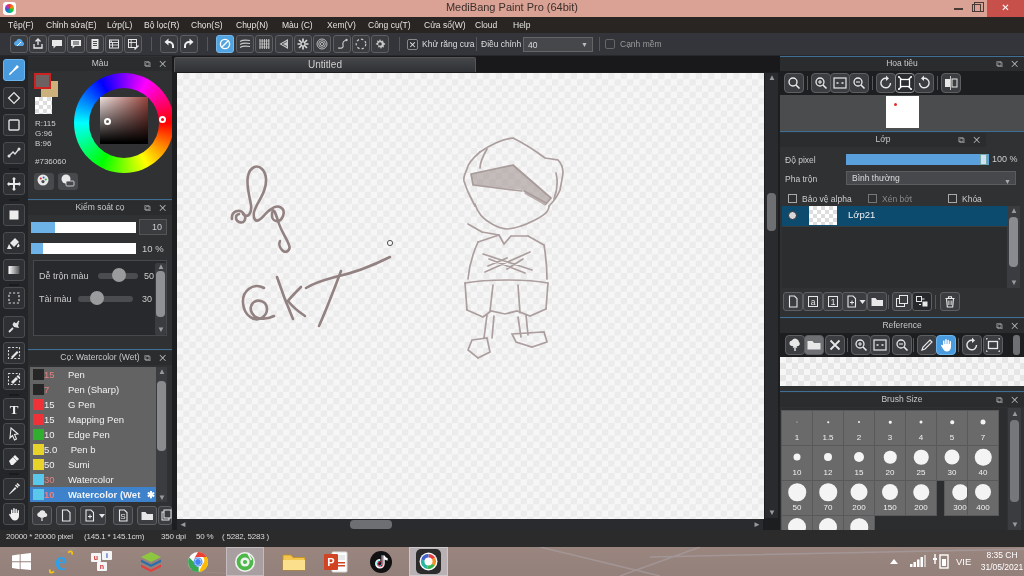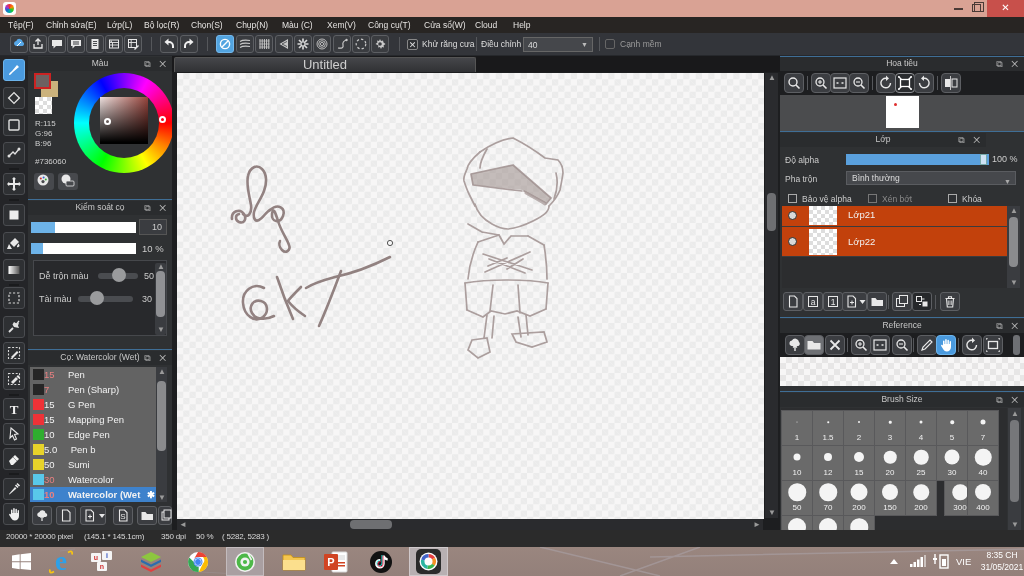--- a/index.html
+++ b/index.html
@@ -44,58 +44,59 @@
 .lbtn { position:absolute; top:1px; width:20px; height:19px; background:#3b3d41; border:1px solid #5d5f63; border-radius:3px; }
 .lbtn svg { position:absolute; left:1px; top:1px; }
 .brow { position:absolute; left:0; width:126px; height:15px; color:#f2f2f2; font-size:9.5px; line-height:15px; }
 .brow .sw { position:absolute; left:3px; top:2px; width:11px; height:11px; }
 .brow .num { position:absolute; left:14px; top:0; }
 .brow .nm { position:absolute; left:38px; top:0; white-space:nowrap; }
 
 
 #canvaswrap { left:172px; top:56px; width:608px; height:474px; background:#1d1e20; }
 #tabbar { left:0; top:0; width:608px; height:16px; background:#19191b; }
-#tab { left:2px; top:1px; width:302px; height:15px; background:linear-gradient(#45464a,#303134); border:1px solid #555; border-bottom:none; color:#cfcfcf; font-size:13px; text-align:center; line-height:14px; border-radius:2px 2px 0 0; }
+#tab { left:2px; top:1px; width:302px; height:15px; background:linear-gradient(#45464a,#303134); border:1px solid #555; border-bottom:none; color:#cfcfcf; font-size:10px; text-align:center; line-height:14px; border-radius:2px 2px 0 0; }
 #canvas { left:5px; top:17px; width:587px; height:446px; background:#f7f6f6;
   background-image:linear-gradient(45deg,#ebebeb 25%,transparent 25%,transparent 75%,#ebebeb 75%),linear-gradient(45deg,#ebebeb 25%,transparent 25%,transparent 75%,#ebebeb 75%);
   background-size:12.5px 12.5px; background-position:0 0,6.25px 6.25px; }
 .vscroll { left:593px; top:17px; width:13px; height:445px; background:#2a2b2e; }
 .hscroll { left:5px; top:463px; width:586px; height:11px; background:#2a2b2e; }
 .sthumbv { position:absolute; left:2px; top:120px; width:9px; height:38px; background:#6e6f72; border-radius:4px; }
 .sthumbh { position:absolute; left:173px; top:1px; width:42px; height:9px; background:#6e6f72; border-radius:4px; }
 .sarrow { position:absolute; color:#9a9a9a; font-size:8px; }
 
 
 #rightcol { left:780px; top:56px; width:244px; height:474px; background:#2f3133; }
 .rbtn { position:absolute; top:2px; width:20px; height:20px; background:#3b3d41; border:1px solid #5d5f63; border-radius:4px; }
 .rbtn svg { position:absolute; left:0; top:0; }
 .rbtn.selb { background:#4a9ade; border-color:#6cb4ec; }
 .rbtn.selb2 { background:#2a2c2f; border-color:#909296; }
 .rsep { position:absolute; top:5px; width:1px; height:14px; background:#55575b; }
-.lrow { position:absolute; left:0; width:225px; background:#c2410c; border-bottom:1px solid #3a3b3d; }
+.lrow { position:absolute; left:0; width:225px; background:#0c4a6e; border-bottom:1px solid #3a3b3d; }
 .lrow.sel { background:#4a96d8; }
 .ldot { position:absolute; left:6px; top:5px; width:9px; height:9px; border-radius:50%; background:#d8d8d8; border:1px solid #2e2e2e; }
 .lthumb { position:absolute; left:27px; width:28px; height:26px; background:#fff;
   background-image:linear-gradient(45deg,#ddd 25%,transparent 25%,transparent 75%,#ddd 75%),linear-gradient(45deg,#ddd 25%,transparent 25%,transparent 75%,#ddd 75%);
   background-size:8px 8px; background-position:0 0,4px 4px; }
 .lname { position:absolute; left:66px; color:#f2f2f2; font-size:9.5px; }
 .bcell { position:absolute; width:30px; height:34px; background:#6a6a6a; outline:1px solid #59595b; }
 .bcell .c { position:absolute; left:50%; top:11px; transform:translate(-50%,-50%); border-radius:50%; background:#f4f4f4; }
 .bcell .v { position:absolute; left:0; right:0; top:22px; text-align:center; color:#f0f0f0; font-size:8px; }
 
 
 #statusbar { left:0; top:530px; width:1024px; height:17px; background:#2b2b2b; color:#d8d8d8; font-size:8px; letter-spacing:-0.2px; white-space:nowrap; }
 
 
 #taskbar { left:0; top:547px; width:1024px; height:29px; background:linear-gradient(#9a867f,#93807a); color:#fff; }
 </style>
 </head>
 <body>
 
 <div id="titlebar" class="abs">
+  <div class="ttext abs">MediBang Paint Pro (64bit)</div>
   <div id="appicon" class="abs">
       <div class="ball abs"></div>
     </div>
   <div id="btn-min" class="abs"></div>
   <div id="btn-max" class="abs"></div>
   <div id="btn-close" class="abs">✕</div>
 </div>
 
 <div id="menubar" class="abs">
   <span style="left:8px">Tệp(F)</span>
@@ -604,44 +605,39 @@
       </div>
   </div>
   <div class="abs" style="left:0;top:39px;width:244px;height:36px;background:#4b4c4e;">
     <div class="abs" style="left:106px;top:1px;width:33px;height:32px;background:#fff;">
         <div class="abs" style="left:8px;top:7px;width:3px;height:3px;border-radius:50%;background:#e03030;"></div>
       </div>
   </div>
   <div class="blueline" style="left:0;top:75px;width:244px;"></div>
 
   <div class="phead" style="left:0;top:77px;width:206px;">Lớp<span class="pops">⧉ ✕</span></div>
-  <div class="abs" style="left:5px;top:99px;color:#ccc;font-size:8.5px;">Độ alpha</div>
+  <div class="abs" style="left:5px;top:99px;color:#ccc;font-size:8.5px;">Độ pixel</div>
   <div class="abs" style="left:66px;top:98px;width:143px;height:11px;background:#5aa0dd;">
       <div class="abs" style="right:2px;top:0px;width:7px;height:11px;background:#cfe3f4;border:1px solid #7aa;"></div>
     </div>
   <div class="abs" style="left:212px;top:98px;color:#ccc;font-size:9px;">100 %</div>
   <div class="abs" style="left:5px;top:118px;color:#ccc;font-size:8.5px;">Pha trộn</div>
   <div class="abs" style="left:66px;top:115px;width:170px;height:14px;background:#46484c;border:1px solid #5a5c60;color:#ddd;font-size:8.5px;line-height:13px;padding-left:5px;">Bình thường<span style="position:absolute;right:4px;top:3px;font-size:7px;color:#aaa;">▼</span></div>
   <div class="abs" style="left:8px;top:138px;width:9px;height:9px;border:1px solid #aaa;background:#2e3033;"></div>
   <div class="abs" style="left:22px;top:138px;color:#ccc;font-size:8.5px;">Bảo vệ alpha</div>
   <div class="abs" style="left:88px;top:138px;width:9px;height:9px;border:1px solid #777;background:#2e3033;"></div>
   <div class="abs" style="left:102px;top:138px;color:#8b8b8b;font-size:8.5px;">Xén bớt</div>
   <div class="abs" style="left:168px;top:138px;width:9px;height:9px;border:1px solid #aaa;background:#2e3033;"></div>
   <div class="abs" style="left:182px;top:138px;color:#ccc;font-size:8.5px;">Khóa</div>
   <div id="layerlist" class="abs" style="left:2px;top:150px;width:225px;height:82px;background:#2c2d2f;">
     <div class="lrow" style="top:0;height:21px;">
         <div class="ldot"></div>
         <div class="lthumb" style="top:0;height:19px;"></div>
         <span class="lname" style="top:3px">Lớp21</span>
       </div>
-    <div class="lrow" style="top:21px;height:30px;">
-        <div class="ldot" style="top:10px"></div>
-        <div class="lthumb" style="top:2px;"></div>
-        <span class="lname" style="top:9px">Lớp22</span>
-      </div>
   </div>
   <div class="abs" style="left:227px;top:150px;width:13px;height:82px;background:#3a3c40;">
       <div class="sarrow" style="left:3px;top:0px;">▲</div>
       <div class="sarrow" style="left:3px;top:72px;">▼</div>
       <div class="abs" style="left:2px;top:11px;width:9px;height:50px;background:#8a8b8e;border-radius:4px;"></div>
     </div>
   <div class="abs" style="left:0;top:235px;width:244px;height:22px;">
     <div class="lbtn" style="left:3px">
         <svg width="16" height="15" viewBox="0 0 16 15">
           <path d="M4.5 2h5l2.5 2.5V13h-7.5z" fill="none" stroke="#e8e8e8" stroke-width="1.1"></path>

